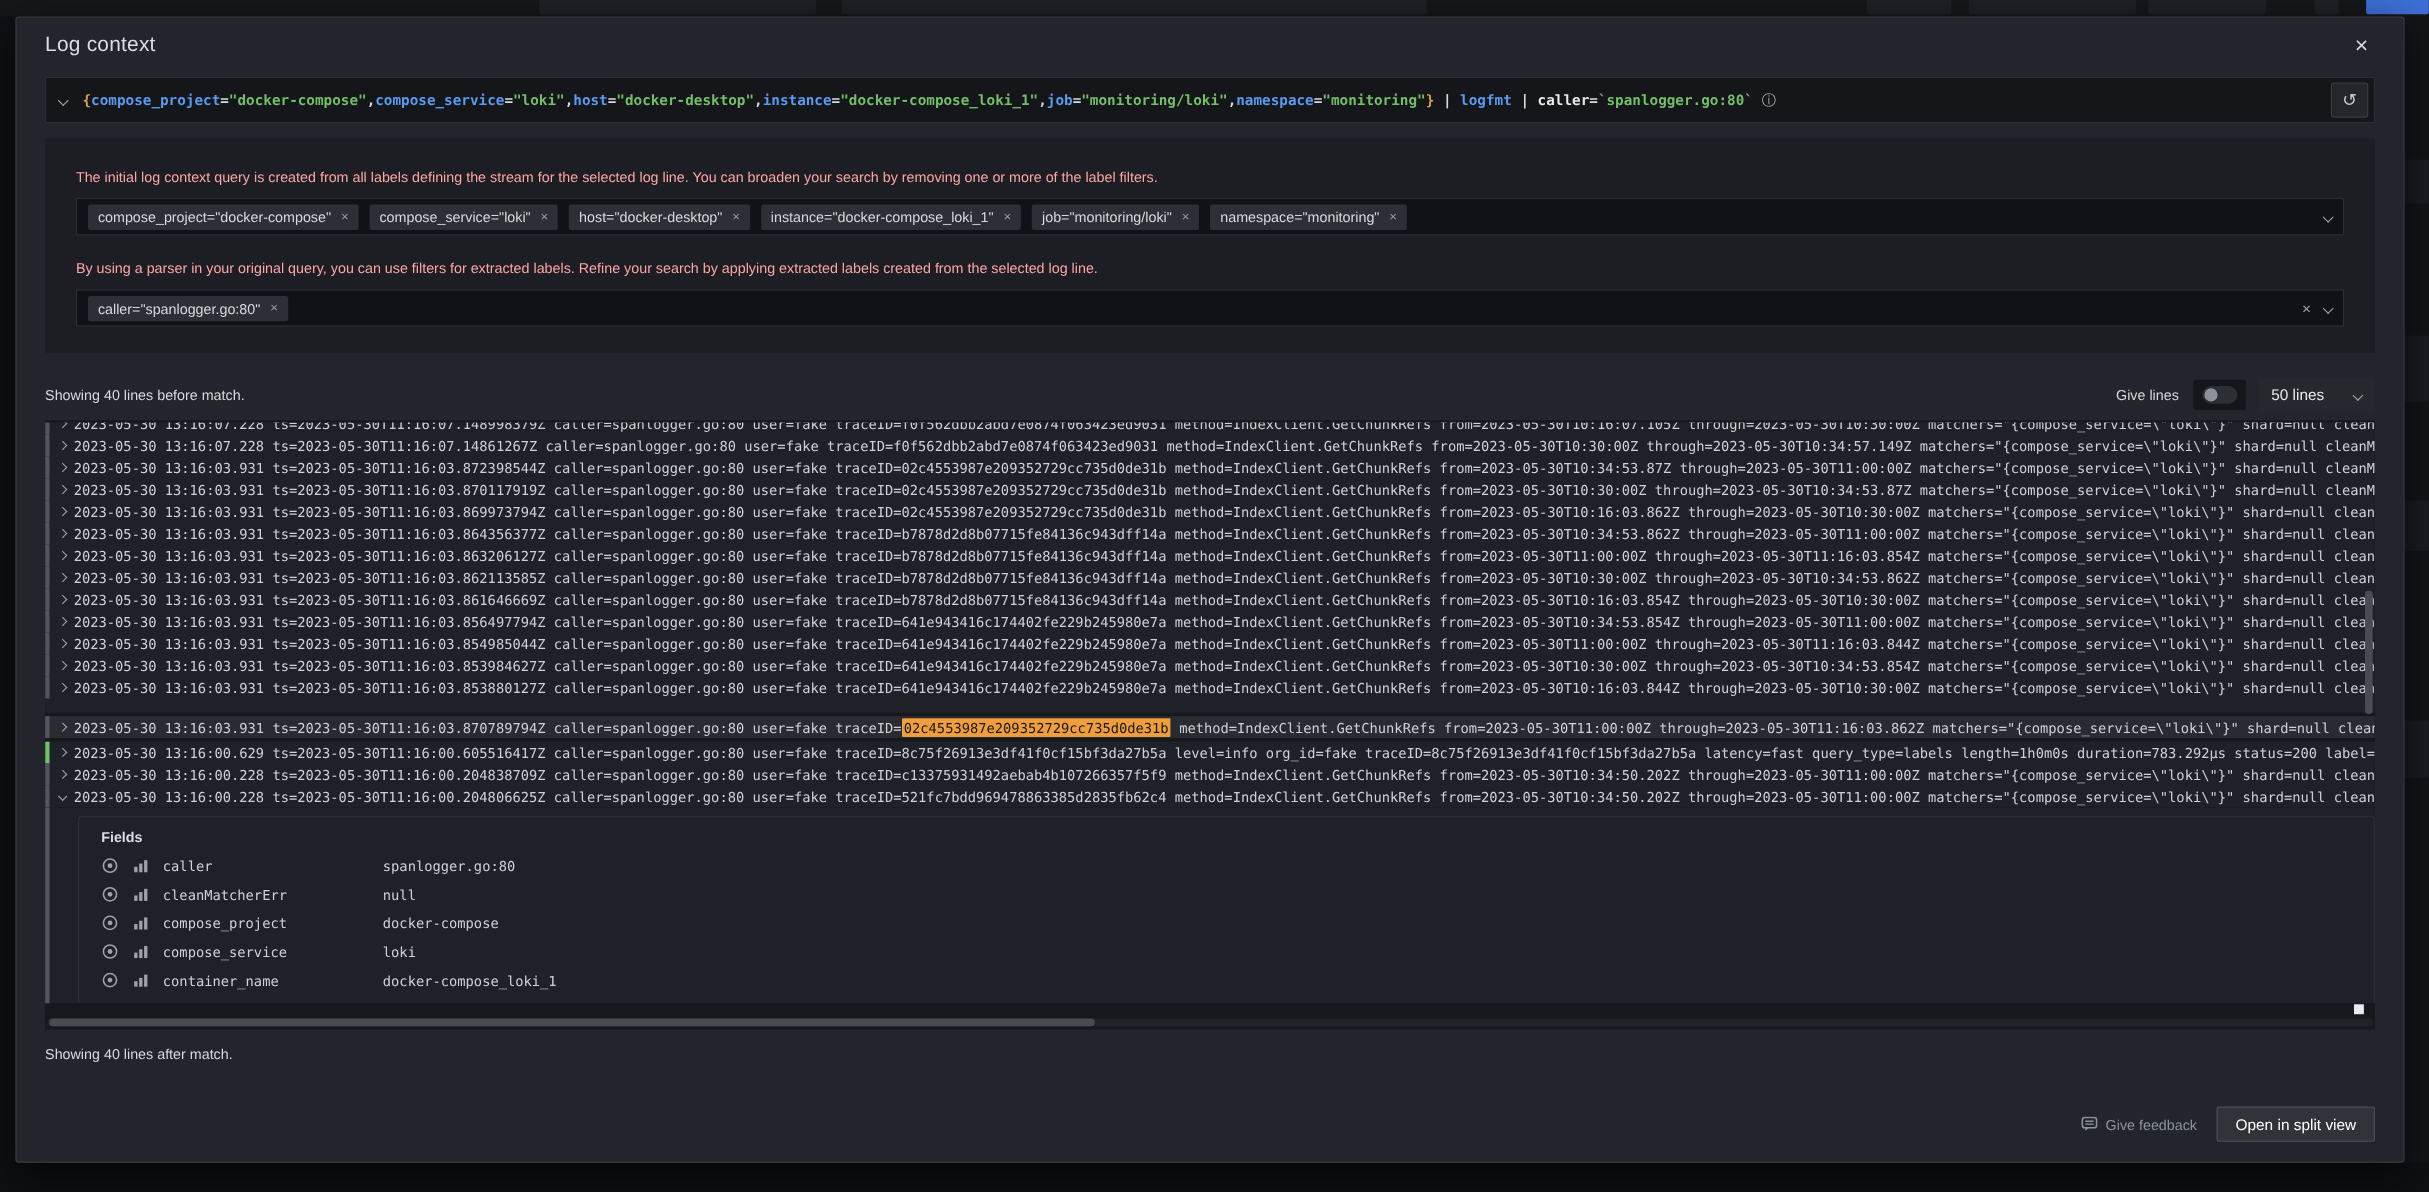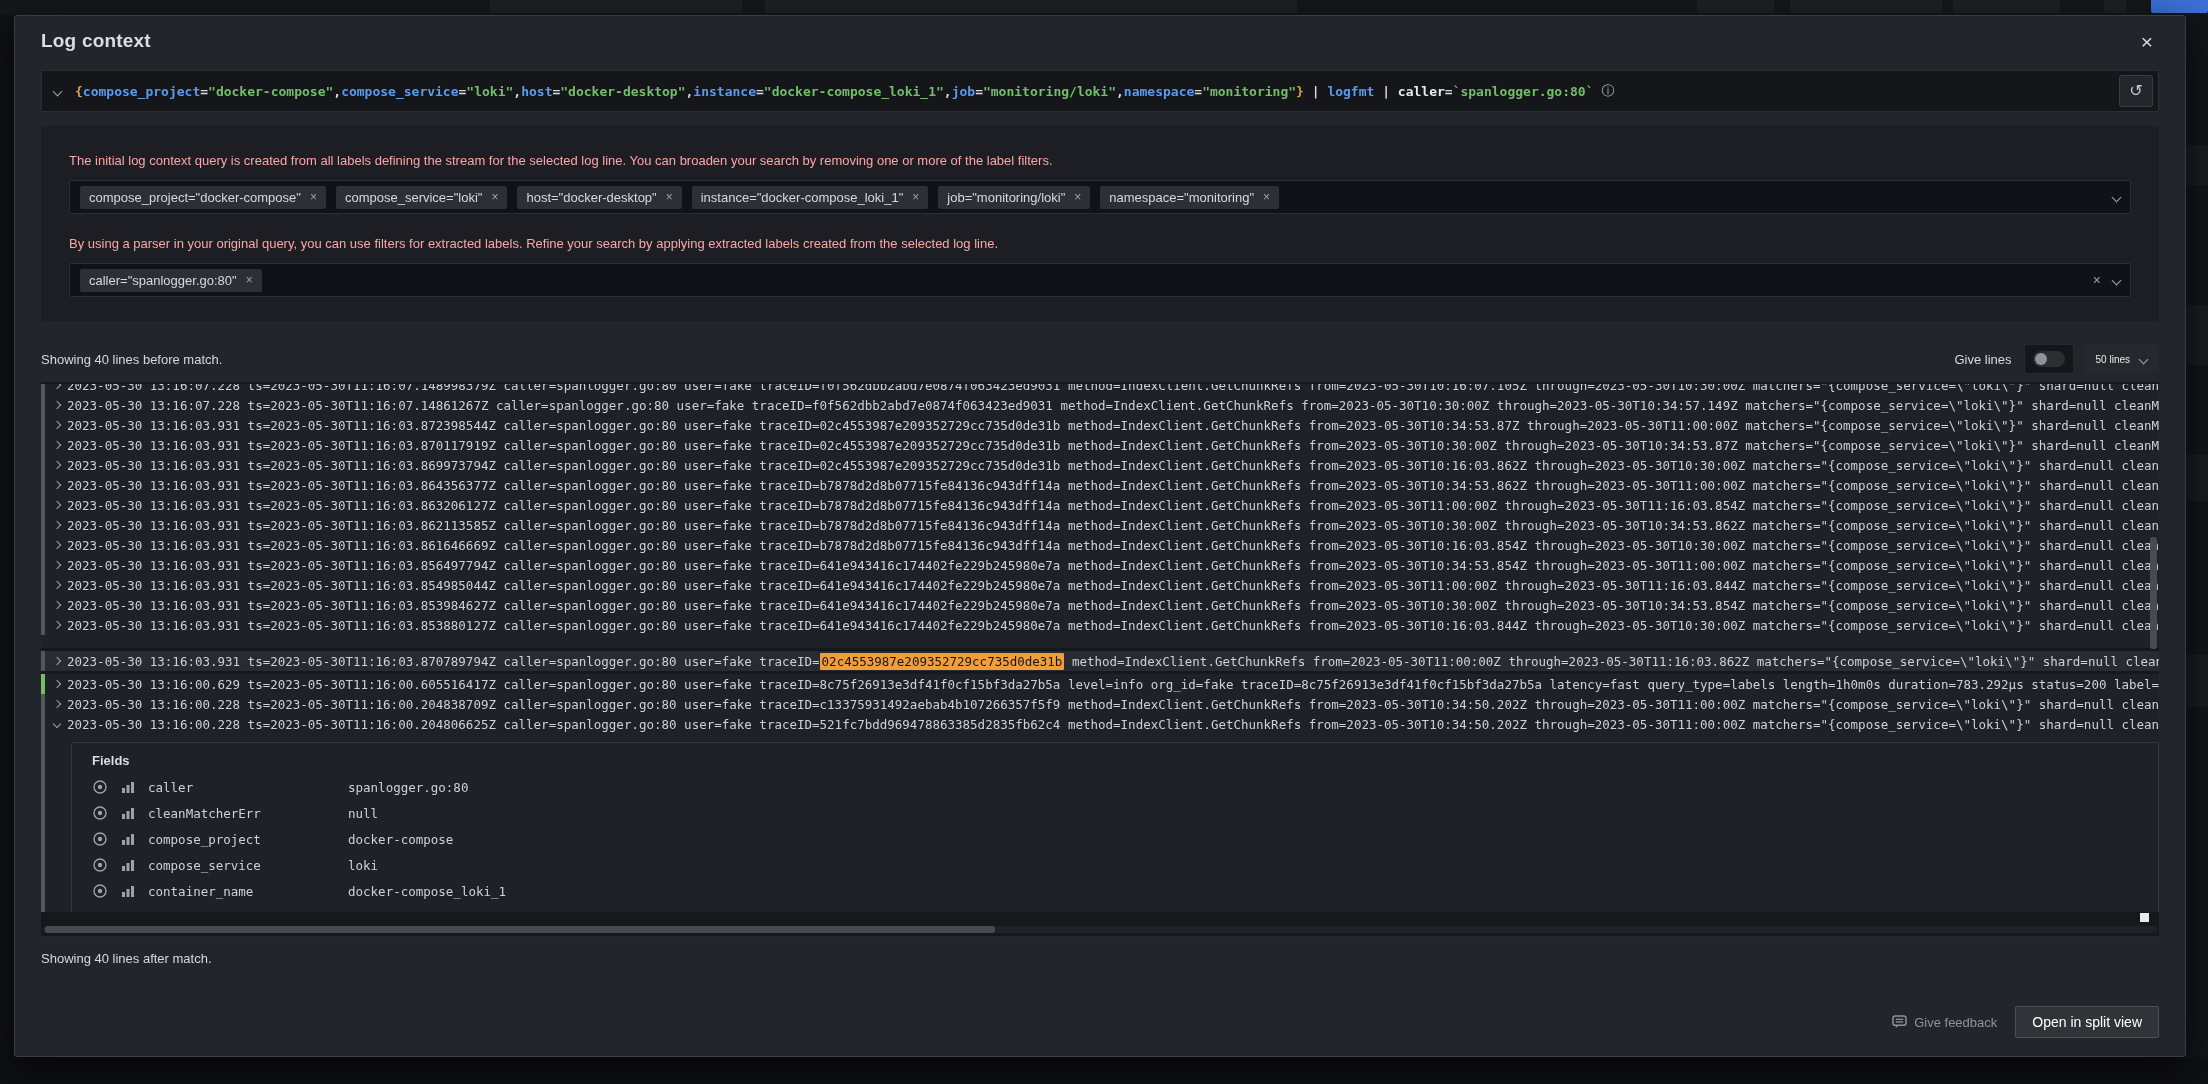--- a/index.html
+++ b/index.html
@@ -11,21 +11,21 @@
   .bg-btn { position:absolute; top:0; height:13px; background:#1e2126; border-radius:0 0 2px 2px; }
   .bg-btn.blue { background:#3d71d9; }
   .bg-right-block { position:absolute; background:#1a1d22; }
 
   
   .modal { position:absolute; left:14px; top:15px; width:2172px; height:1042px;
     background:#22252b; border:1px solid #3a3d44; border-radius:3px;
     box-shadow:0 12px 40px rgba(0,0,0,0.7); padding:14px 26px; }
 
   .modal-header { display:flex; justify-content:space-between; align-items:flex-start; height:34px; }
-  .modal-title { font-size:19px; font-weight:700; color:#dcdde0; letter-spacing:.2px; }
+  .modal-title { font-size:19px; font-weight:400; color:#dcdde0; letter-spacing:.2px; }
   .close-btn { font-size:21px; line-height:20px; color:#d8d9da; cursor:pointer; padding:2px 6px; }
 
   
   .query-bar { position:relative; margin-top:6px; height:42px; background:#141619;
     border:1px solid #2c2e33; border-radius:2px; display:flex; align-items:center; padding:0 12px;
     font-family:"DejaVu Sans Mono", monospace; font-size:13px; }
   .chevron { display:inline-block; width:7px; height:7px; border-right:1.6px solid #9fa3a8;
     border-bottom:1.6px solid #9fa3a8; }
   .chev-down { transform:rotate(45deg); }
   .chev-right { transform:rotate(-45deg); }
@@ -53,21 +53,21 @@
   
   .lines-row { margin-top:22px; display:flex; align-items:center; justify-content:space-between; height:32px; }
   .showing-label { font-size:13px; color:#d8d9da; }
   .right-controls { display:flex; align-items:center; gap:10px; }
   .wrap-label { font-size:13px; color:#d8d9da; margin-right:2px; }
   .switch-box { width:50px; height:30px; background:#141619; border:1px solid #26282e; border-radius:4px;
     display:flex; align-items:center; justify-content:center; cursor:pointer; }
   .switch-track { width:32px; height:16px; background:#2b2e33; border-radius:8px; position:relative; }
   .switch-knob { position:absolute; left:2px; top:2px; width:12px; height:12px; border-radius:50%; background:#8e939a; }
   .lines-select { height:30px; background:#26282e; border-radius:2px; display:flex; align-items:center;
-    gap:10px; padding:0 12px; font-size:10px; color:#e9eaec; cursor:pointer; }
+    gap:27px; padding:0 12px; font-size:14px; color:#e9eaec; cursor:pointer; }
 
   
   .log-area { position:relative; margin-top:6px; height:556px; background:#17181c;
     border-top:1px solid #26282d; border-bottom:1px solid #26282d; overflow:hidden; }
   .log-group { background:#1e2127; overflow:hidden; }
   .group-before { height:264px; margin-top:2px; }
   .log-row { height:20px; display:flex; align-items:center; border-left:4px solid #54565c;
     padding-left:7px; overflow:hidden; white-space:nowrap; }
   .log-row.first-cut { margin-top:-9px; }
   .log-row.level-info { border-left-color:#73bf69; }

